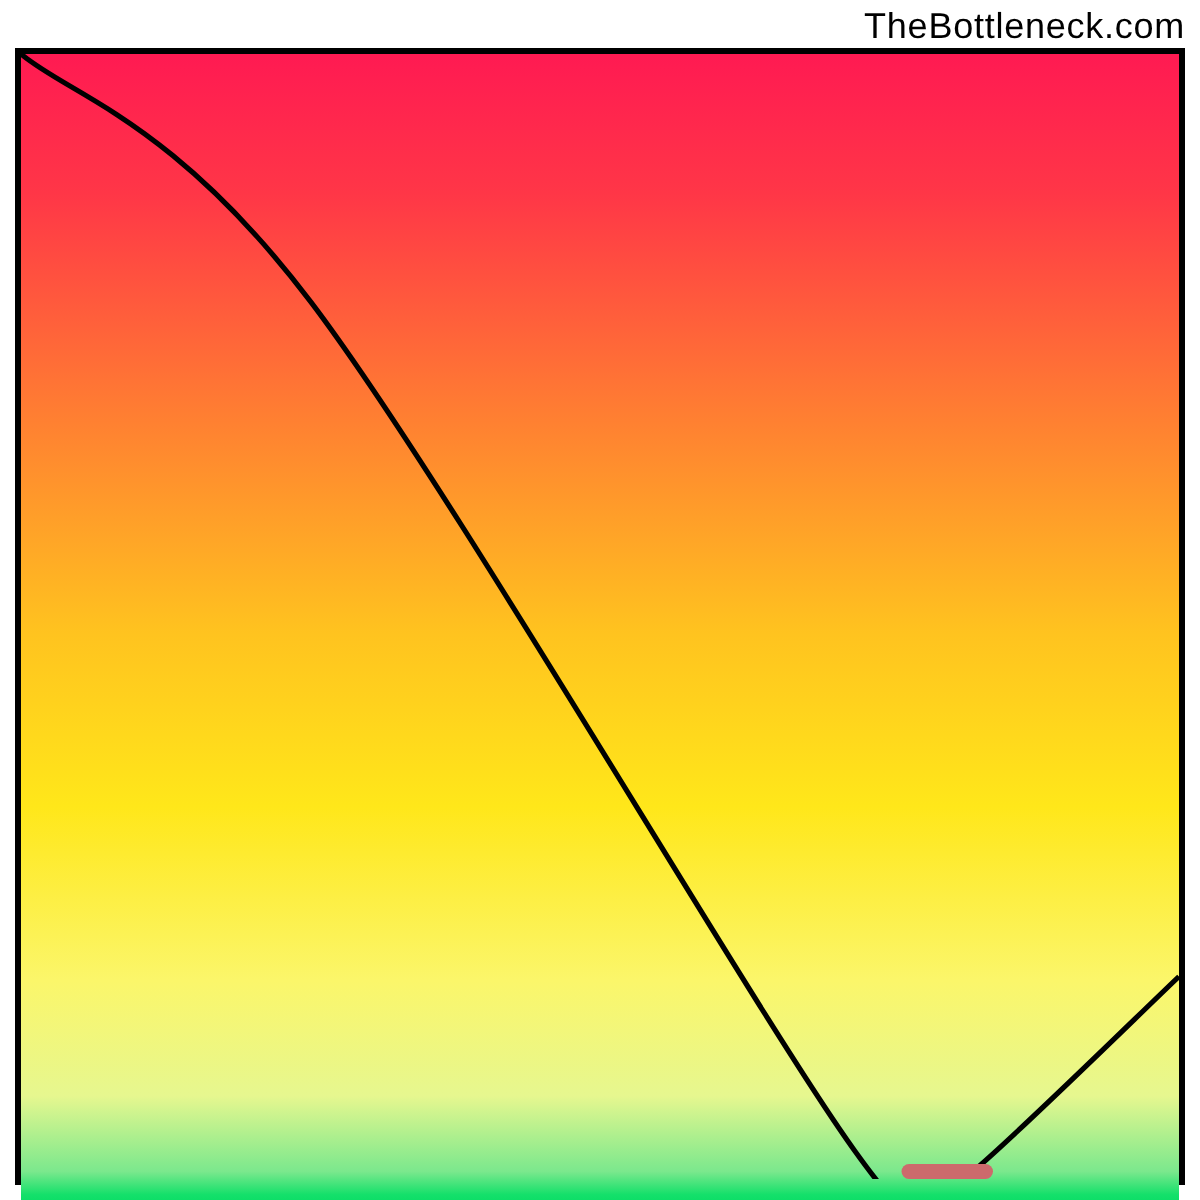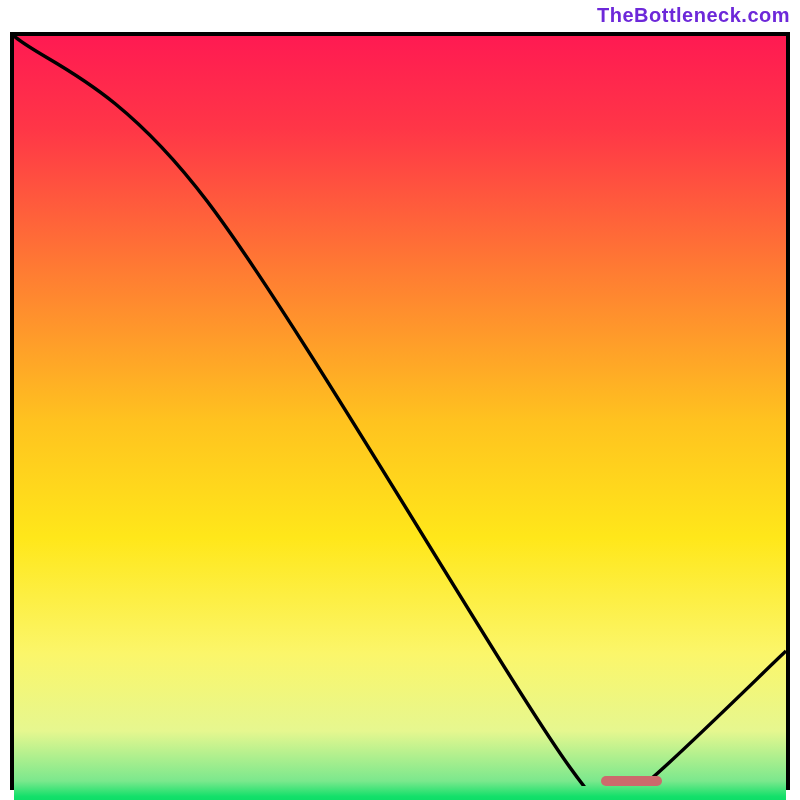--- a/index.html
+++ b/index.html
@@ -13,23 +13,23 @@
   }
   .frame {
     position: relative;
     width: 800px;
     height: 800px;
   }
   .watermark {
     position: absolute;
     top: 4px;
     right: 10px;
-    font-size: 20px;
-    font-weight: 700;
-    color: #6d28d9;
+    font-size: 24px;
+    font-weight: 400;
+    color: #000000;
     letter-spacing: 0.5px;
     user-select: none;
   }
   .plot-wrap {
     position: absolute;
     left: 10px;
     top: 32px;
     width: 780px;
     height: 758px;
     border: 4px solid #000;

